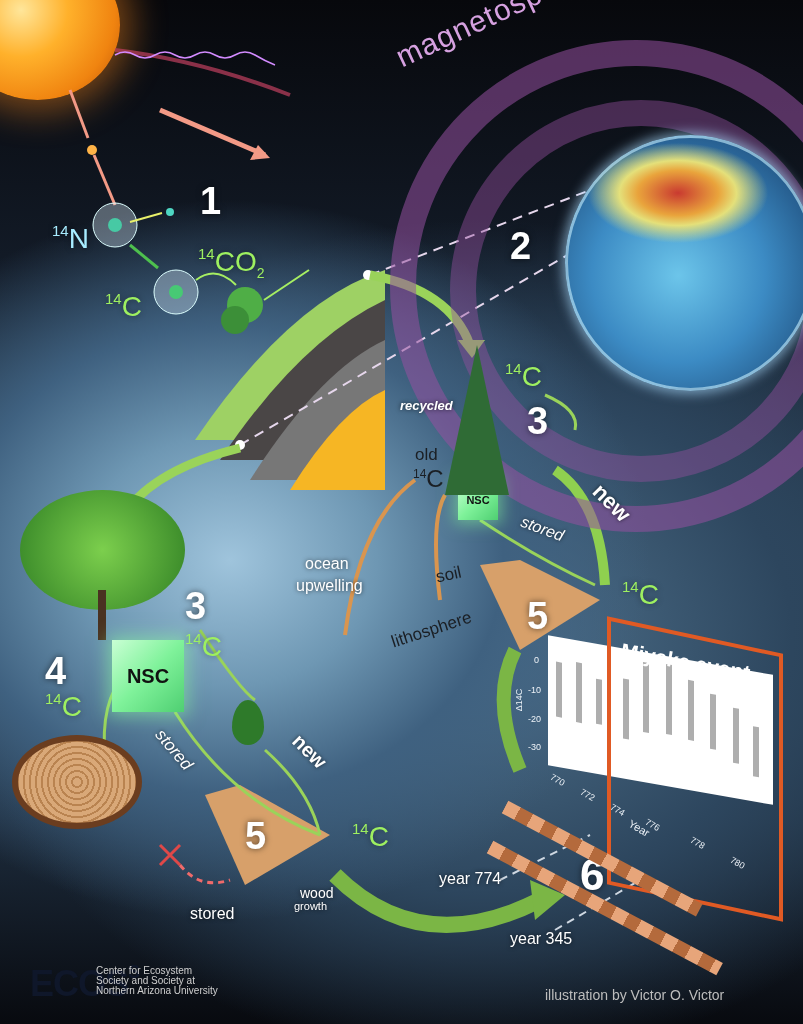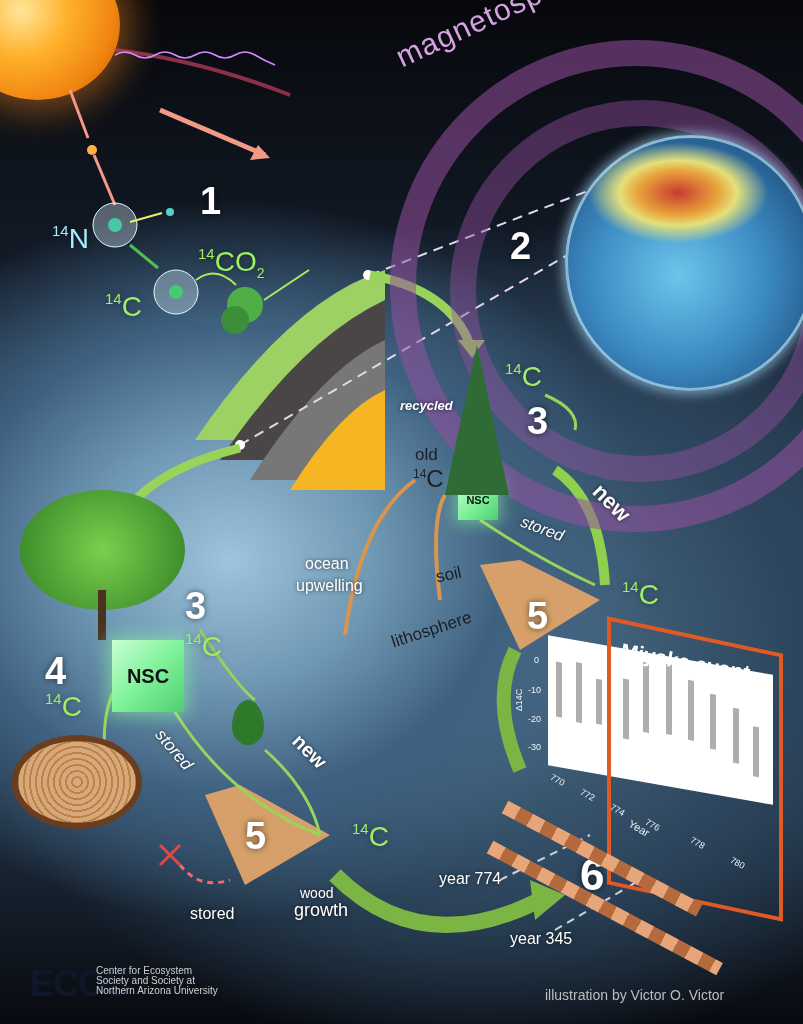--- a/index.html
+++ b/index.html
@@ -171,21 +171,21 @@
 
 <div class="abs" style="left:20px;top:490px;width:165px;height:120px;border-radius:50%;background:radial-gradient(circle,#7ccf4d 0%,#3f8f2c 80%)"></div>
 <div class="abs" style="left:98px;top:590px;width:8px;height:50px;background:#4a3221"></div>
 <div class="abs nsc-cube" style="left:112px;top:640px">NSC</div>
 <div class="abs tree-ring" style="left:12px;top:735px;width:118px;height:82px"></div>
 <div class="lbl" style="left:150px;top:740px;font-style:italic;font-size:17px;transform:rotate(50deg)">stored</div>
 <div class="abs" style="left:232px;top:700px;width:32px;height:45px;background:#2e7a2a;border-radius:50% 50% 50% 50%/60% 60% 40% 40%"></div>
 <div class="lbl" style="left:290px;top:740px;font-size:20px;font-weight:bold;transform:rotate(45deg)">new</div>
 <div class="lbl" style="left:190px;top:905px">stored</div>
 <div class="lbl" style="left:300px;top:885px;font-size:14px">wood</div>
-<div class="lbl" style="left:294px;top:900px;font-size:18px">growth</div>
+<div class="lbl" style="left:294px;top:900px;font-size:11px">growth</div>
 
 <div class="abs chart-panel">
   <svg width="225" height="130">
     <g fill="#9a9a9a" opacity=".8">
       <rect x="8" y="25" width="6" height="55"></rect>
         <rect x="28" y="22" width="6" height="60"></rect>
       <rect x="48" y="35" width="6" height="45"></rect>
         <rect x="75" y="30" width="6" height="60"></rect>
       <rect x="95" y="10" width="6" height="70"></rect>
         <rect x="118" y="8" width="6" height="70"></rect>

